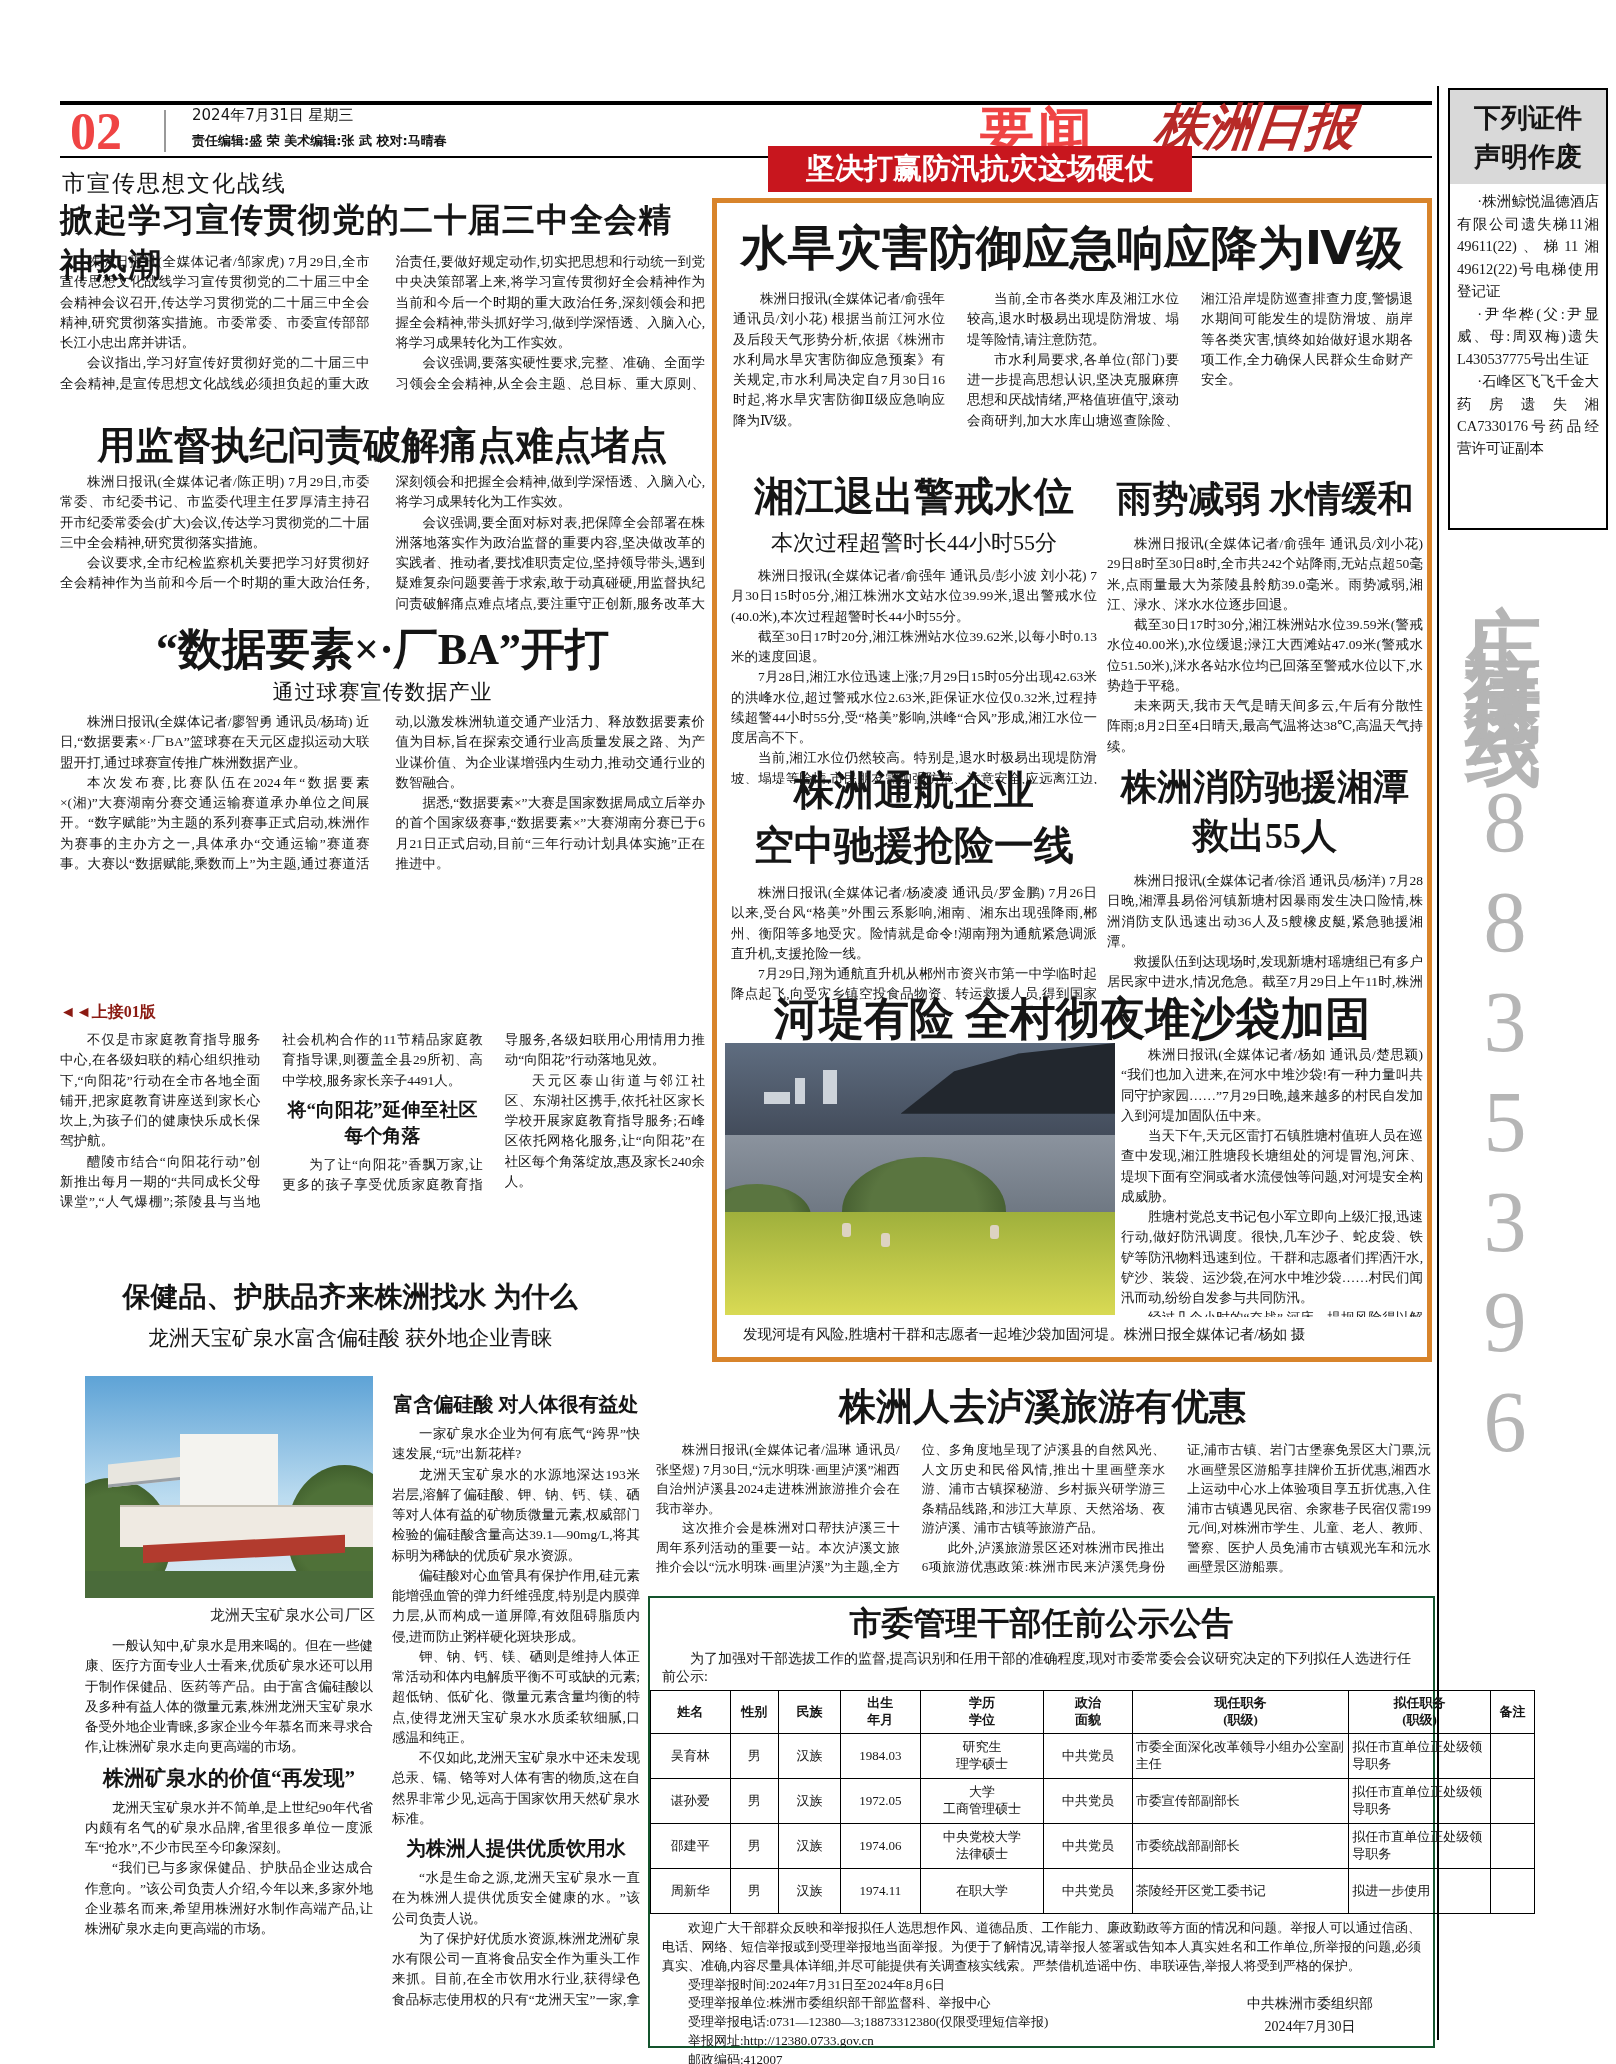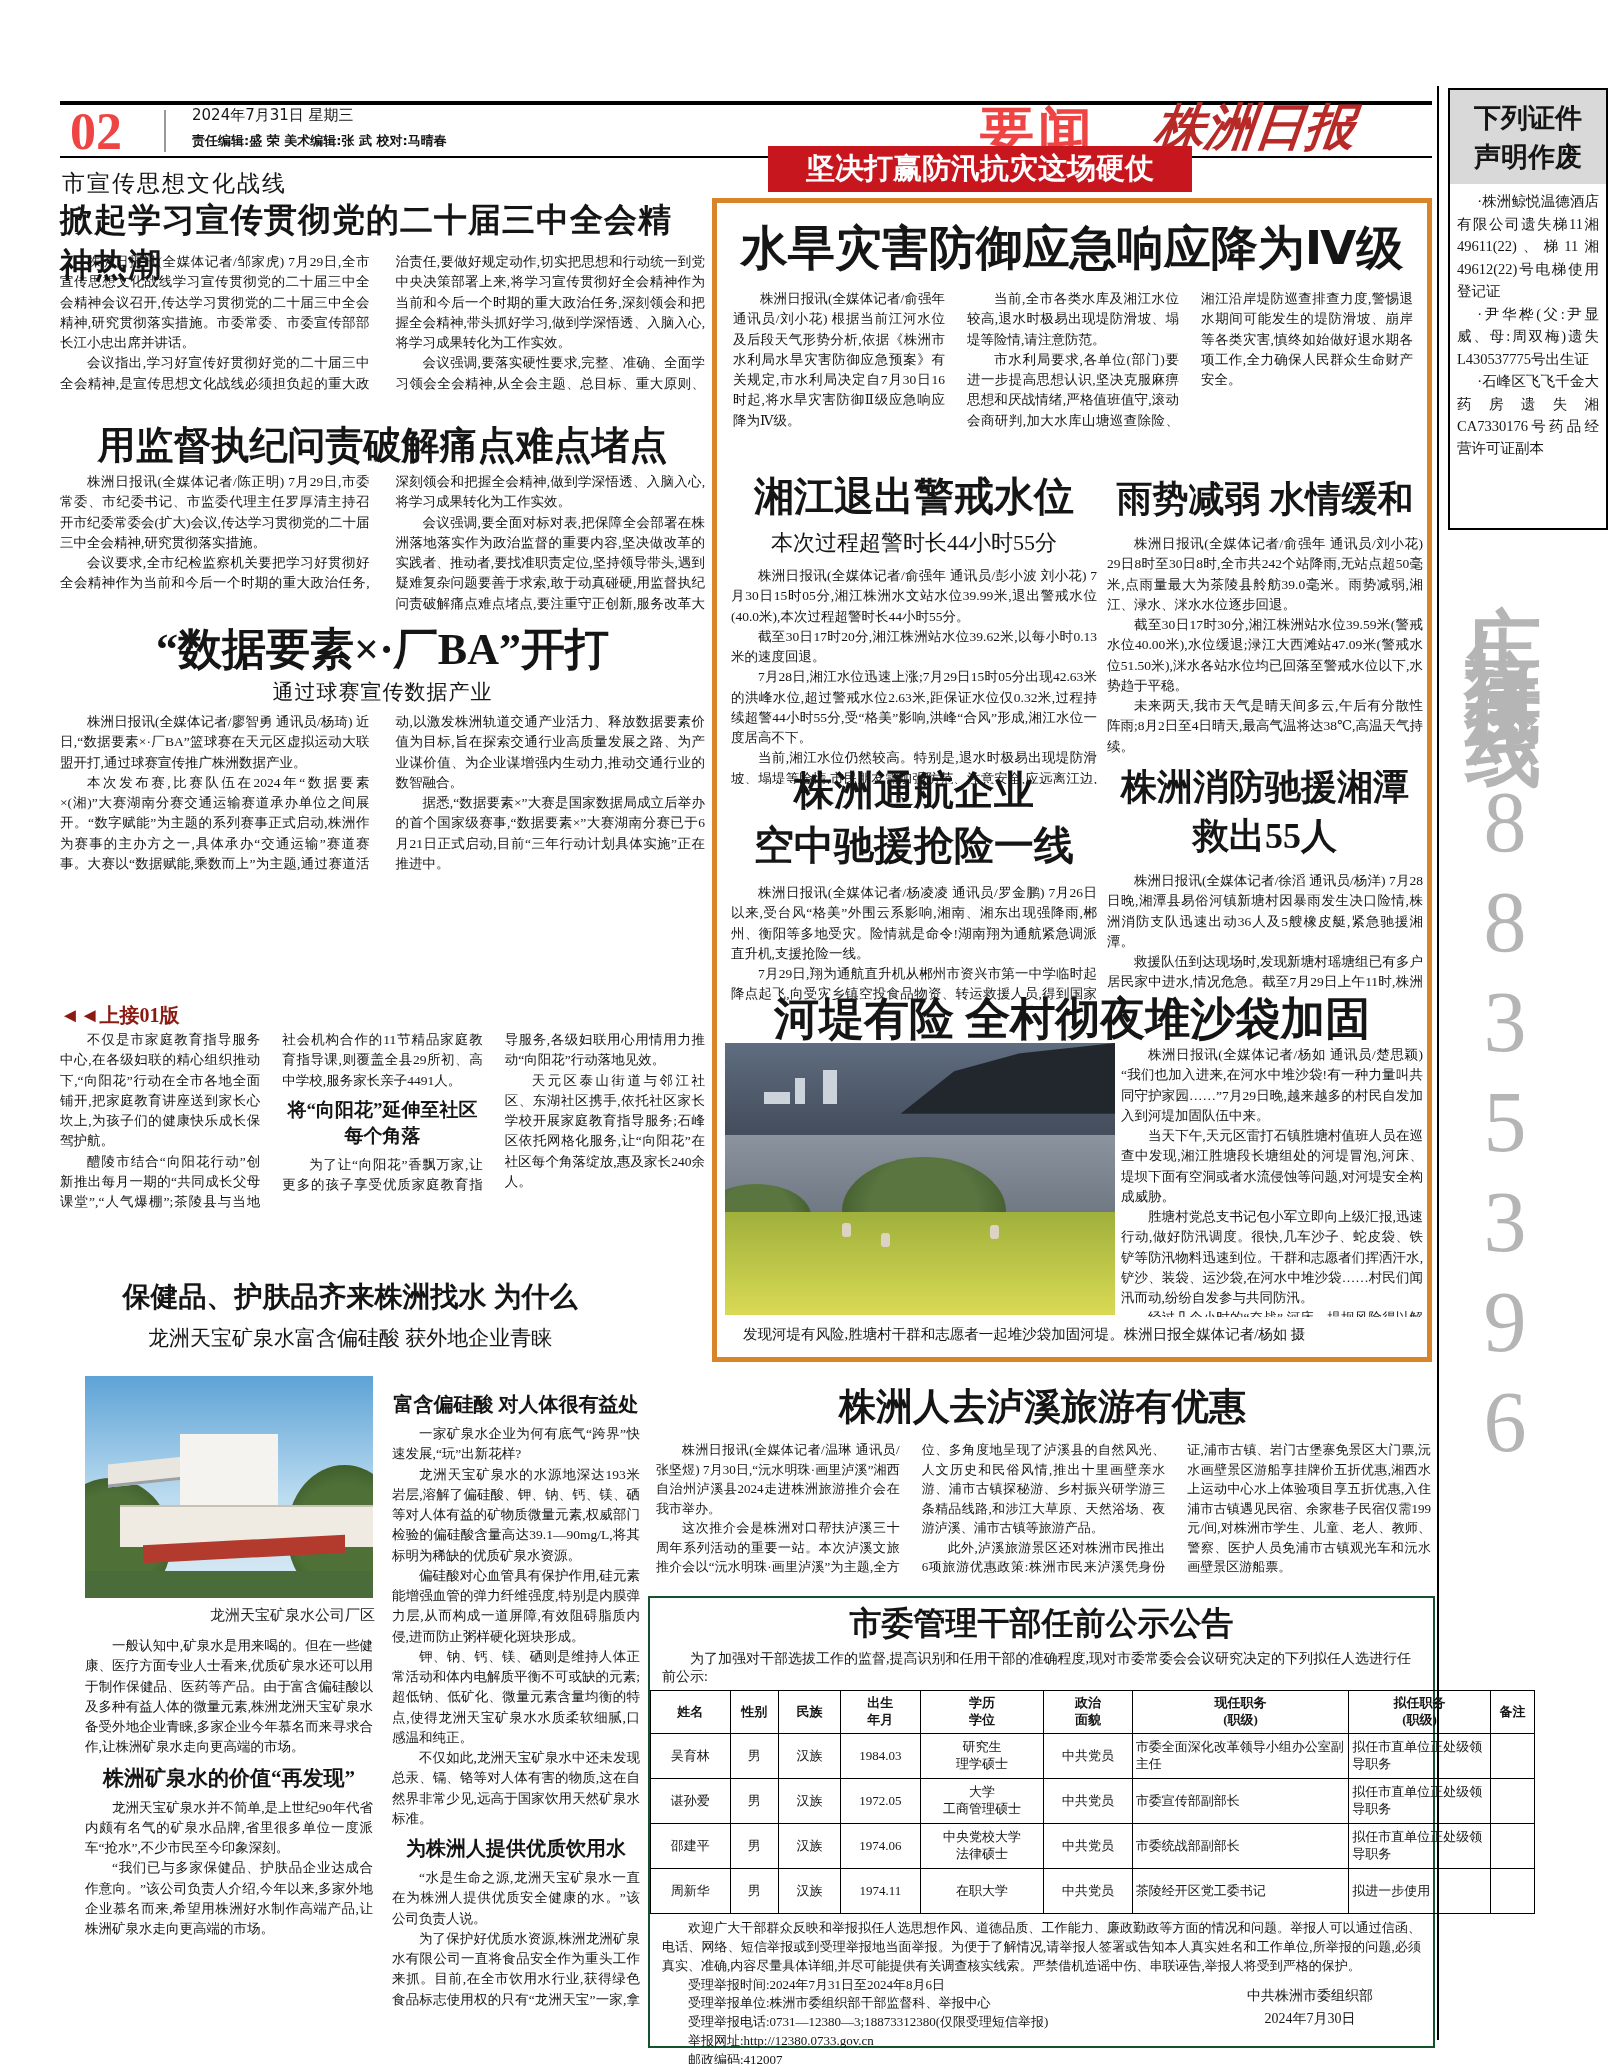--- a/index.html
+++ b/index.html
@@ -56,21 +56,21 @@
   .pr-person{position:absolute;width:9px;height:14px;background:#ddd3c2;border-radius:3px;}
   .photo-factory{position:absolute;left:25px;top:98px;width:288px;height:222px;overflow:hidden;background:linear-gradient(#5ea3d6,#bcdcf0 55%,#dceaf4);}
   .pf-tree{position:absolute;background:radial-gradient(circle,#4f7138 0 55%,#2f4a20 100%);border-radius:50%;}
   .pf-main{position:absolute;left:33%;top:26%;width:34%;height:52%;background:#f4f3ef;box-shadow:inset 0 -2px 0 #cfcdc6;}
   .pf-roof{position:absolute;left:8%;top:38%;width:30%;height:9%;background:#e8e6df;transform:skewY(-6deg);border-bottom:3px solid #9aa0a6;}
   .pf-roofred{position:absolute;left:20%;top:74%;width:70%;height:8%;background:#b23b2e;transform:skewY(-3deg);}
   .pf-low{position:absolute;left:12%;top:58%;width:88%;height:18%;background:#efeae2;border-top:2px solid #c8c2b6;}
   .pf-hedge{position:absolute;left:0;top:88%;width:100%;height:12%;background:#44633350;background:#4a6b3a;}
   .caption{font-size:14.5px;}
   .capkai{font-size:15px;color:#222;}
-  .marker{color:#8b1a12;font-weight:bold;font-size:20px;}
+  .marker{color:#8b1a12;font-weight:bold;font-size:16px;}
   .inner-sub{font-size:19px;font-weight:bold;text-align:center;margin:6px 0;}
   .sign{font-size:14px;text-align:center;line-height:1.6;}
 </style>
 </head>
 <body>
 
 <div class="page">
 
   <div class="abs rule" style="left:60px;top:101px;width:1372px;height:4px;"></div>
   <div class="abs rule" style="left:60px;top:156px;width:1372px;height:2px;"></div>
@@ -326,19 +326,19 @@
     </tbody>
       </table>
     <div style="margin:5px 12px 0;">
       <p class="notes">欢迎广大干部群众反映和举报拟任人选思想作风、道德品质、工作能力、廉政勤政等方面的情况和问题。举报人可以通过信函、电话、网络、短信举报或到受理举报地当面举报。为便于了解情况,请举报人签署或告知本人真实姓名和工作单位,所举报的问题,必须真实、准确,内容尽量具体详细,并尽可能提供有关调查核实线索。严禁借机造谣中伤、串联诬告,举报人将受到严格的保护。</p>
       <div class="noteline">受理举报时间:2024年7月31日至2024年8月6日</div>
       <div class="noteline">受理举报单位:株洲市委组织部干部监督科、举报中心</div>
       <div class="noteline">受理举报电话:0731—12380—3;18873312380(仅限受理短信举报)</div>
       <div class="noteline">举报网址:http://12380.0733.gov.cn</div>
       <div class="noteline">邮政编码:412007</div>
     </div>
-    <div class="abs sign" style="right:60px;bottom:16px;margin-left:32px;">
+    <div class="abs sign" style="right:60px;bottom:8px;margin-left:32px;">
       <div>中共株洲市委组织部</div>
       <div>2024年7月30日</div>
     </div>
   </div>
 
 </div>
 
 </body></html>

